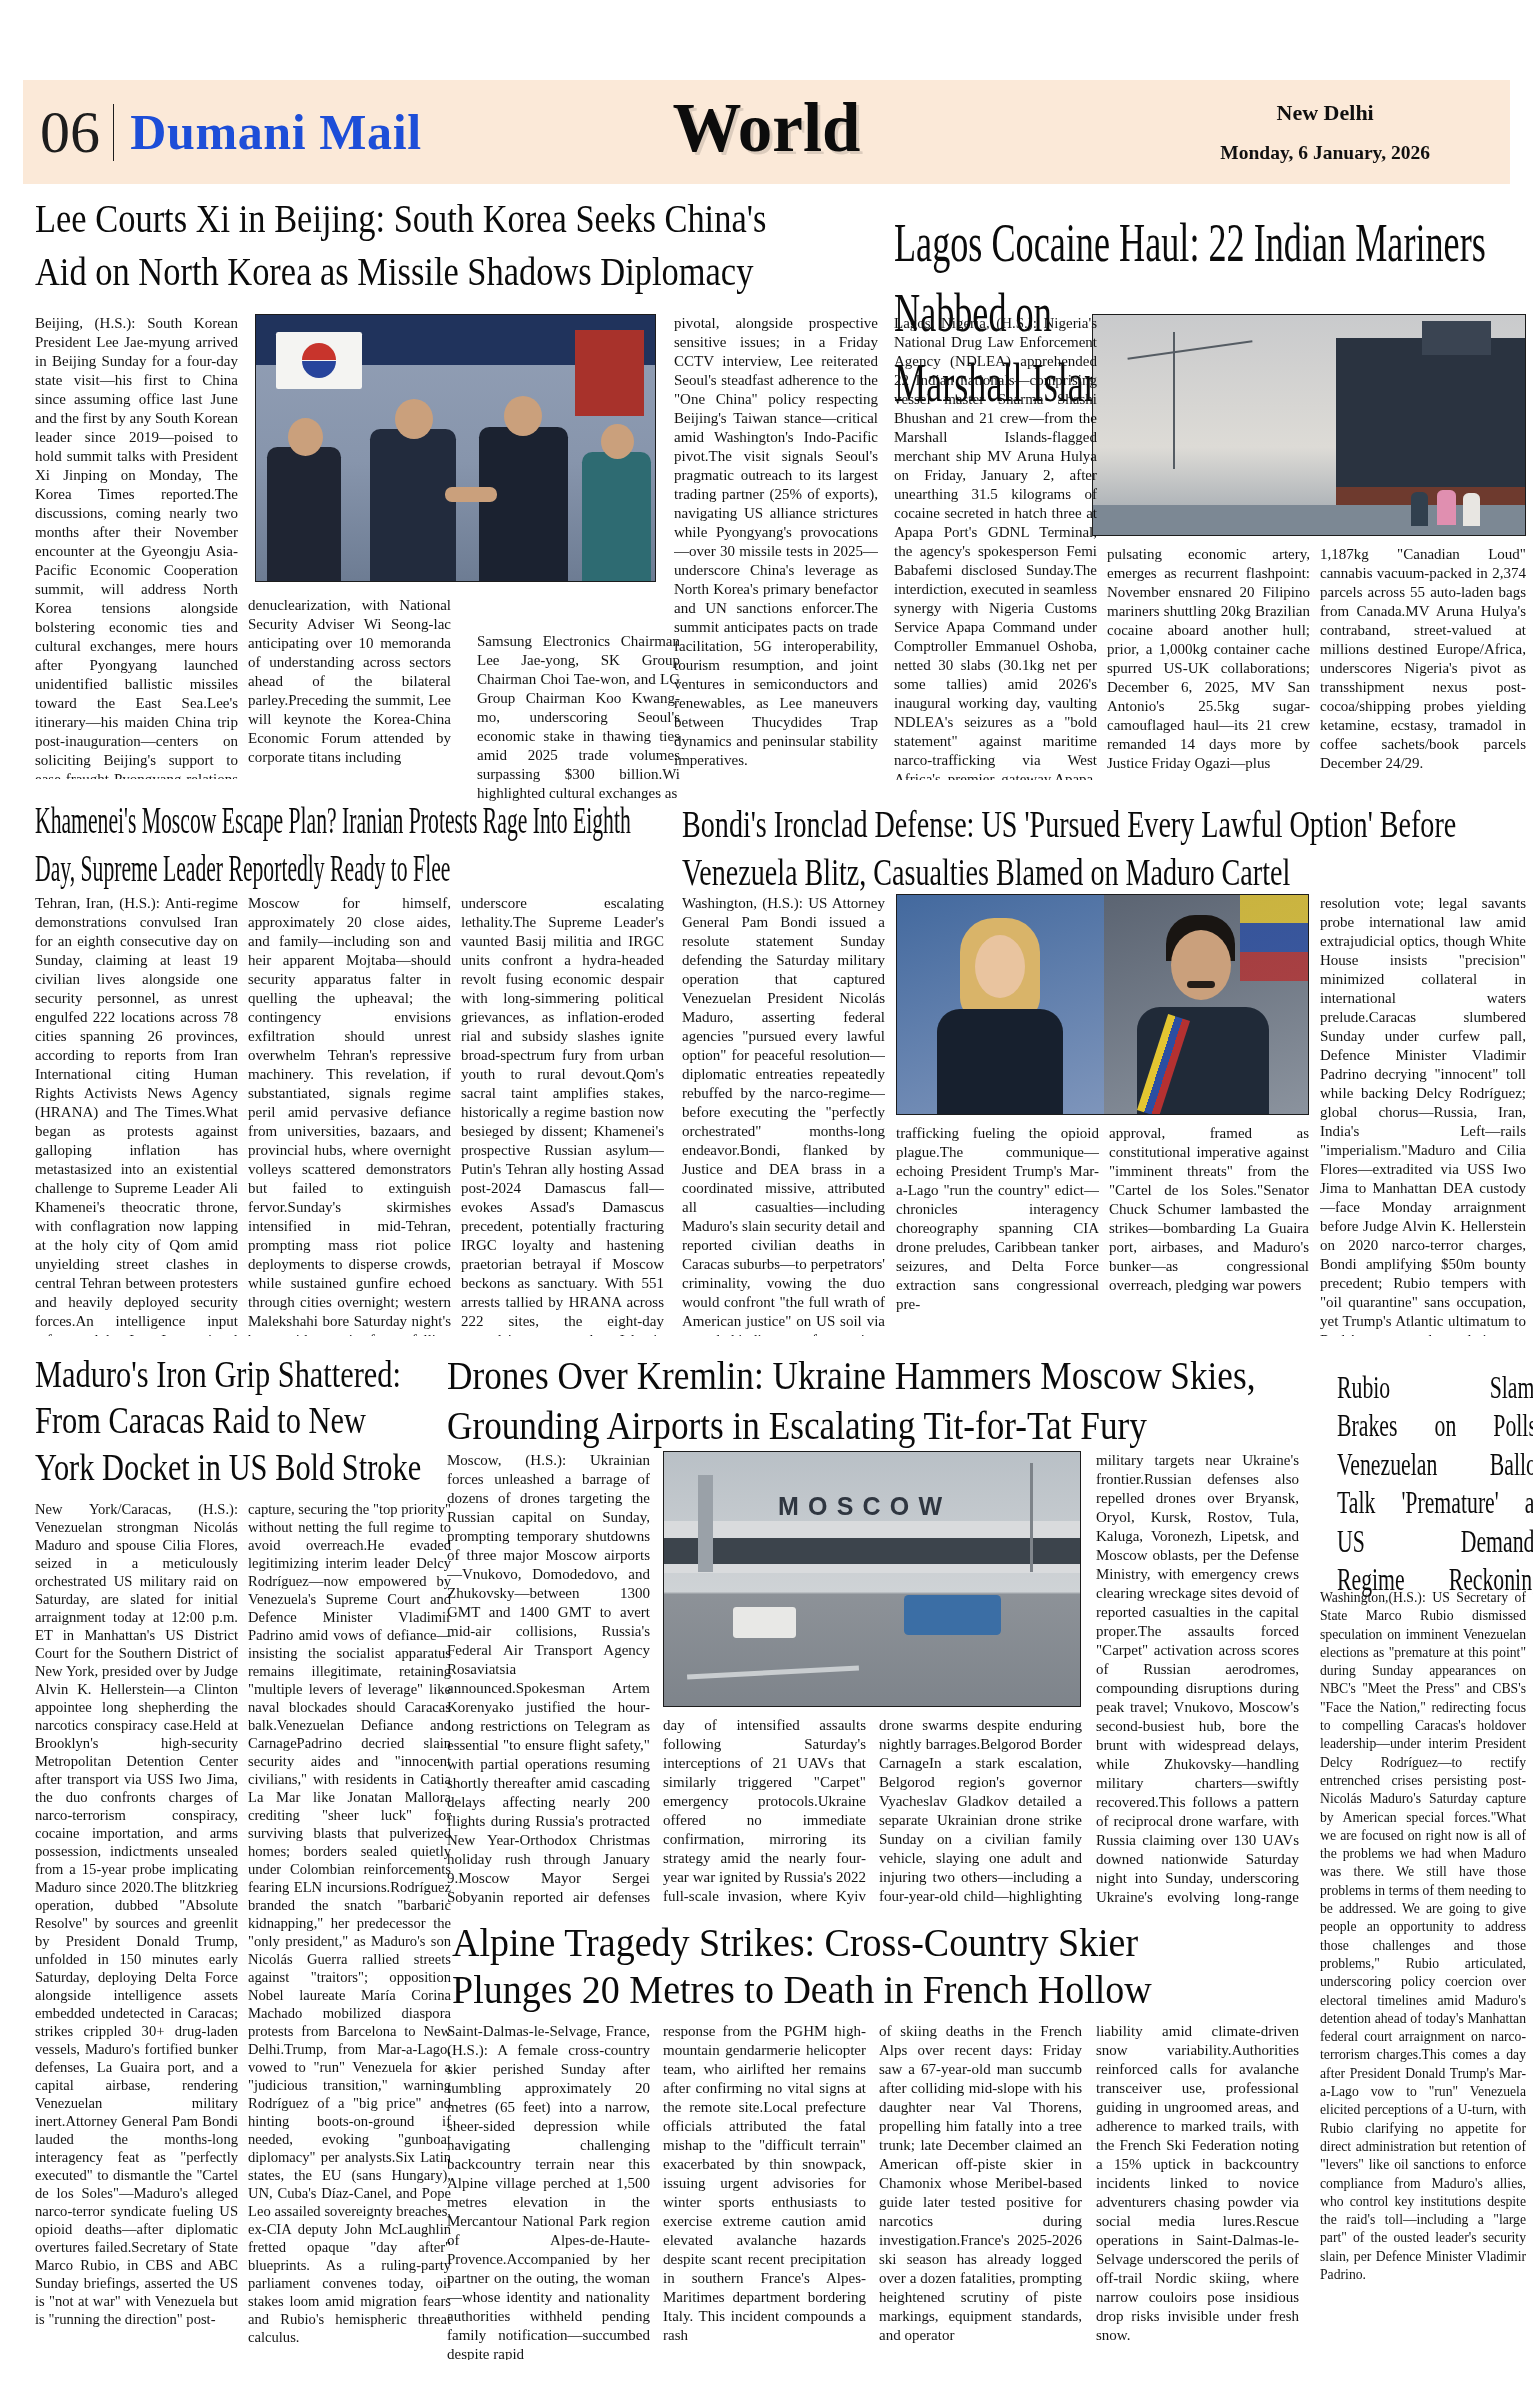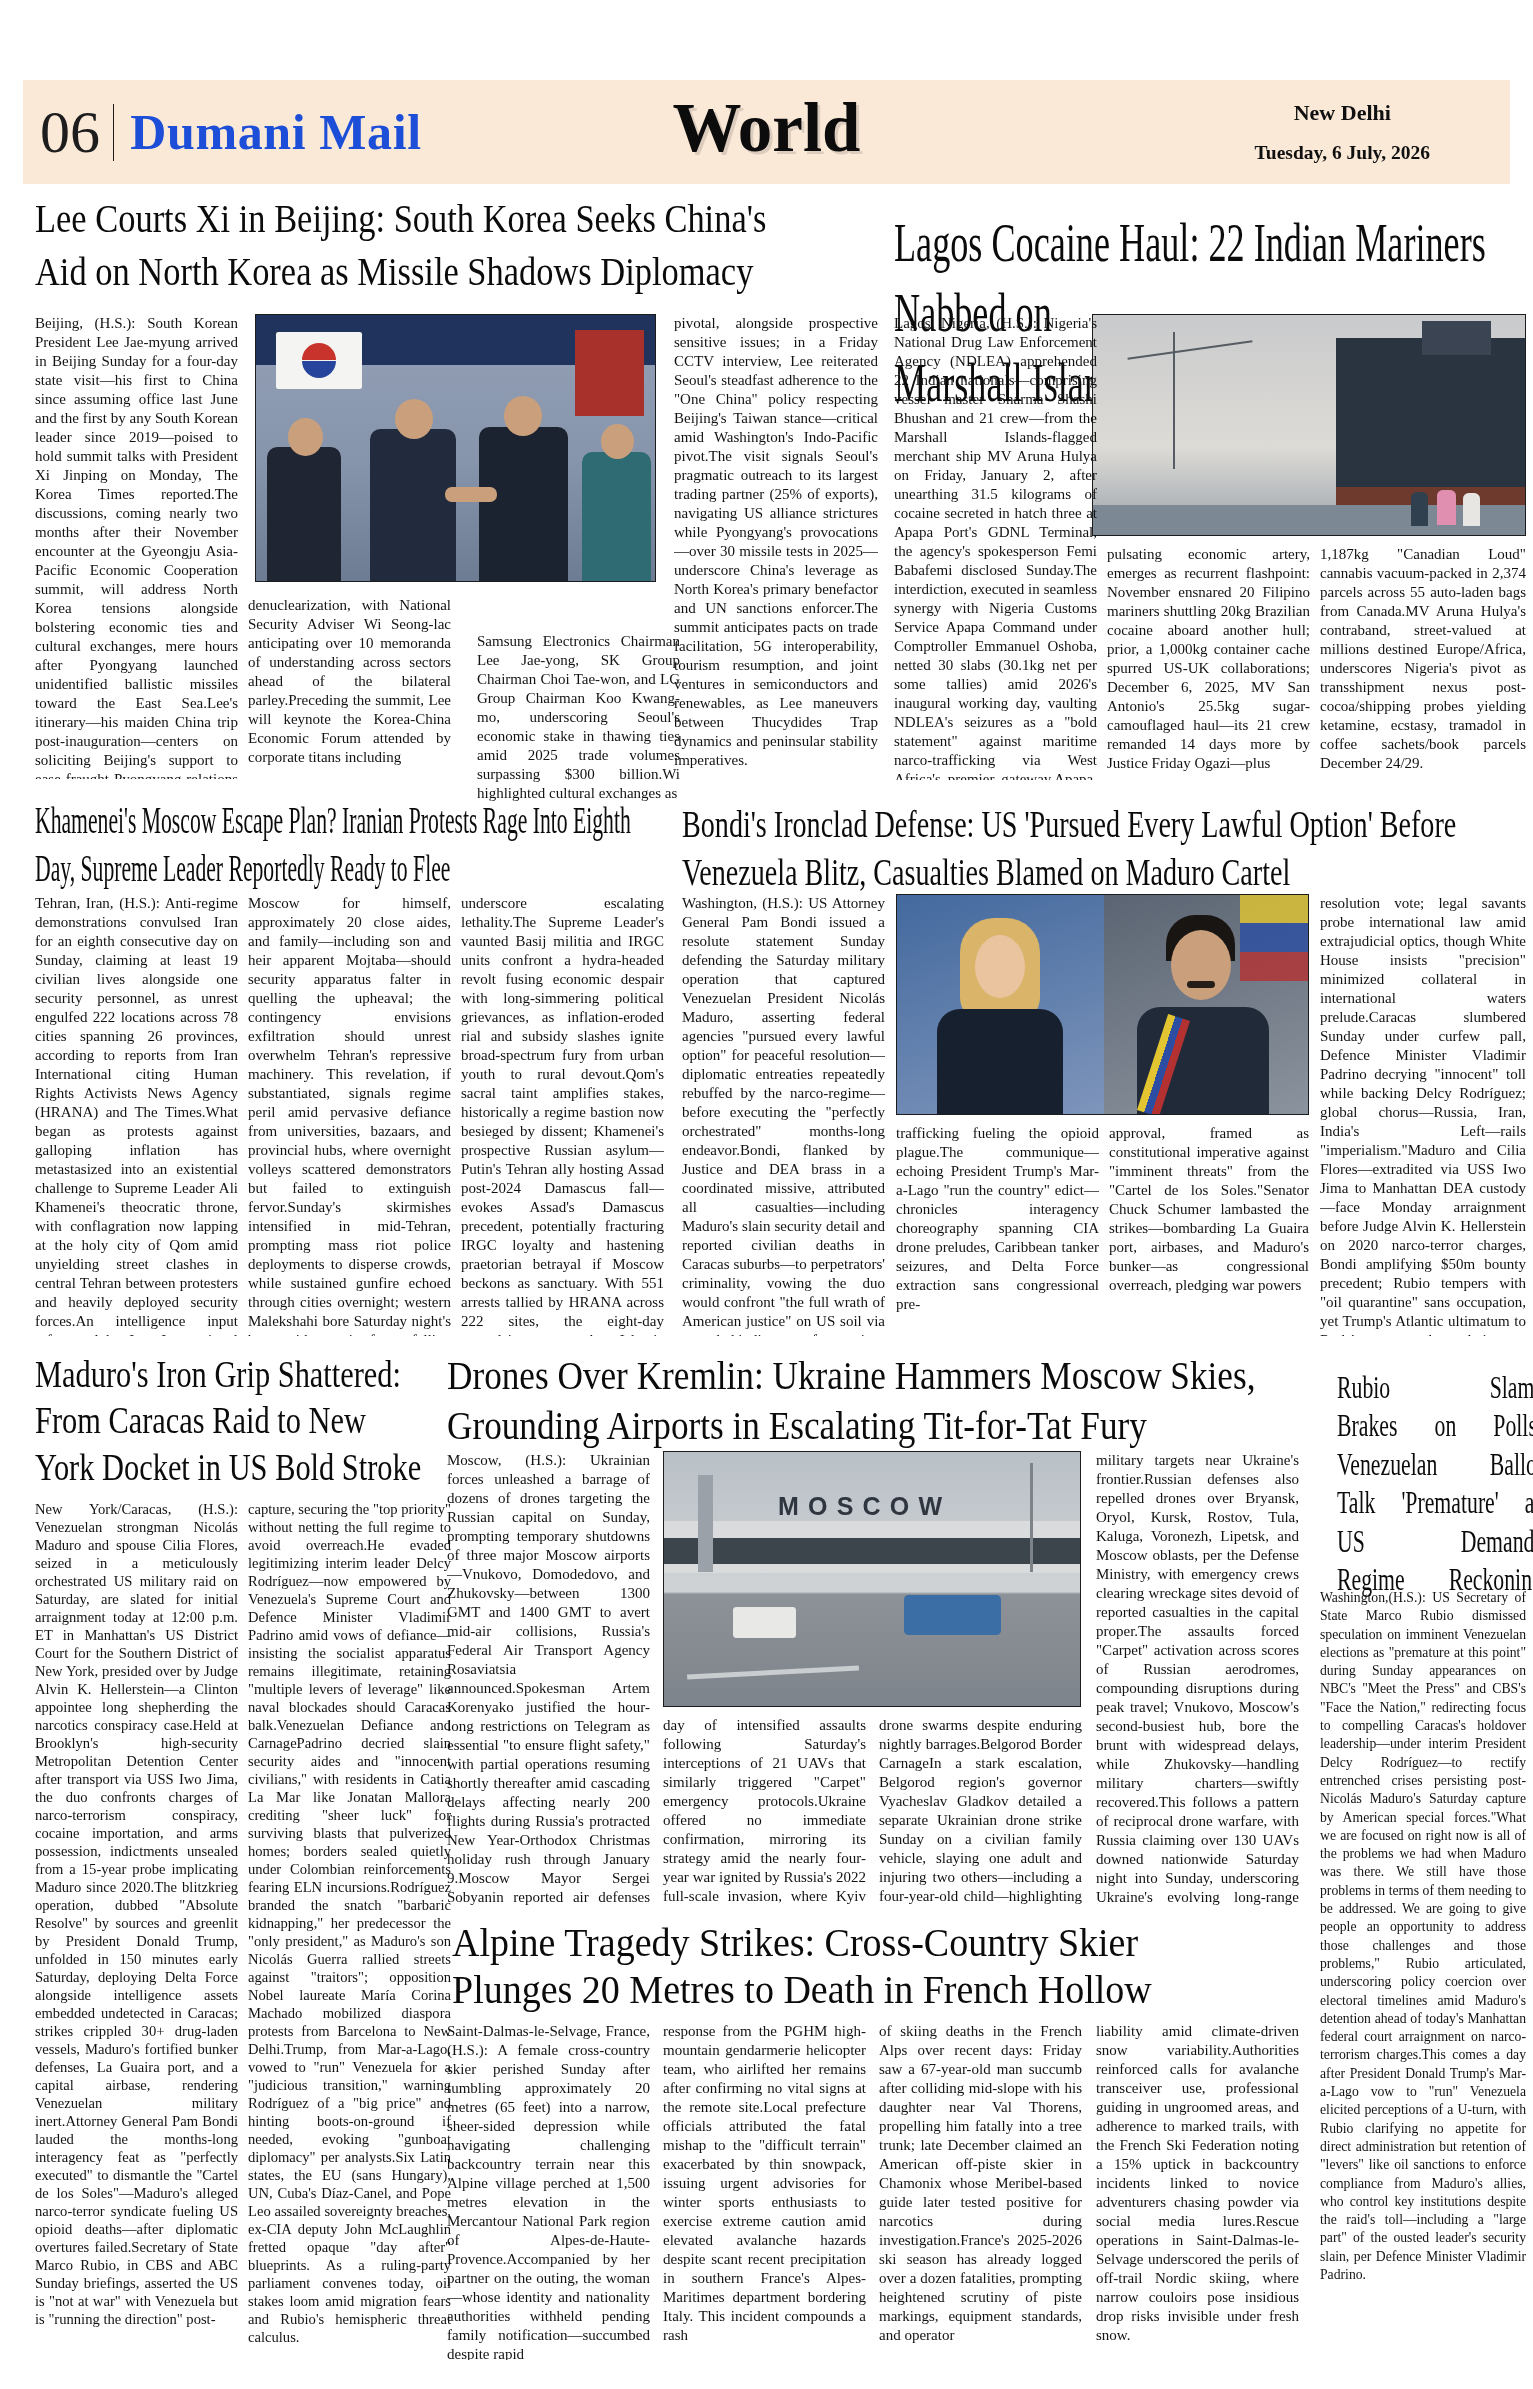--- a/index.html
+++ b/index.html
@@ -54,21 +54,21 @@
 
 <div class="page">
 
   <header class="masthead">
     <span class="pageno">06</span>
     <span class="mast-rule"></span>
     <span class="brand">Dumani Mail</span>
     <span class="section">World</span>
     <div class="mast-date">
       <div class="city">New Delhi</div>
-      <div class="date">Tuesday, 6 July, 2026</div>
+      <div class="date">Monday, 6 January, 2026</div>
     </div>
   </header>
 
   <h1 class="hl s84" style="left:35px;top:192px;width:853px;font-size:41px;line-height:1.3;margin:0;"><span>Lee Courts Xi in Beijing: South Korea Seeks China's
 Aid on North Korea as Missile Shadows Diplomacy</span></h1>
 
   <div class="photo ph-korea" style="left:255px;top:314px;width:401px;height:268px;">
     <div style="left:0;top:0;width:100%;height:50px;background:#20335c;"></div>
     <div style="left:19.5px;top:17px;width:86px;height:57px;background:#f4f4f2;border-radius:2.3px;">
       <span style="left:26px;top:11.4px;width:34px;height:17px;background:#c8342c;border-radius:17px 17px 0 0;display:block;position:absolute;"></span>

